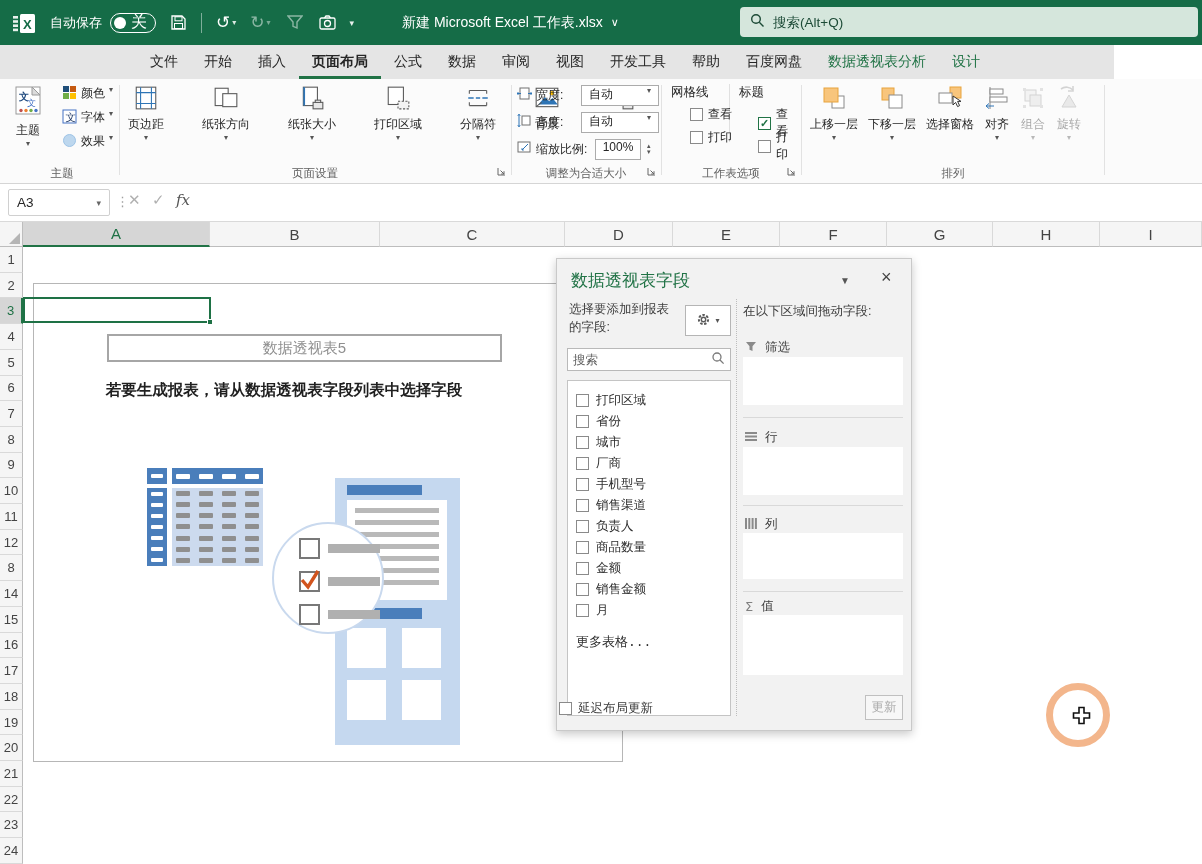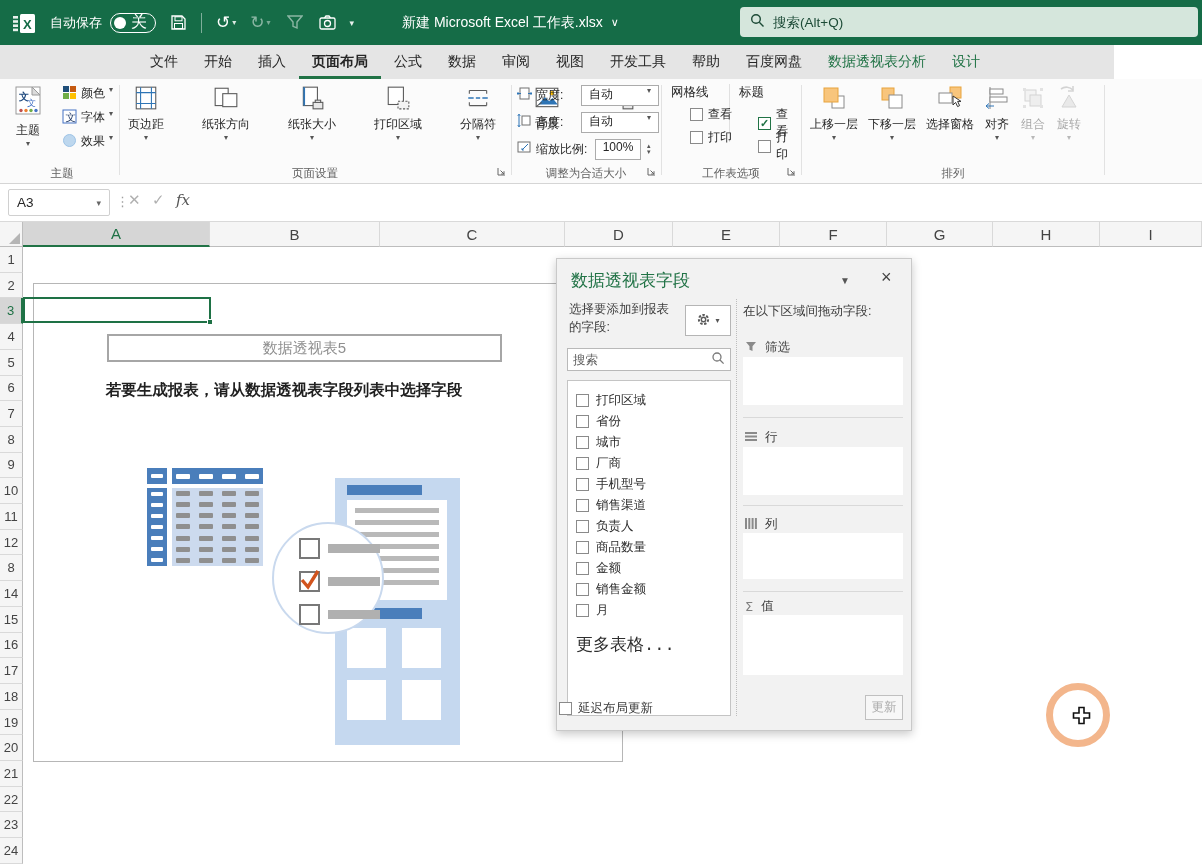--- a/index.html
+++ b/index.html
@@ -96,21 +96,21 @@
   .pane-chevron { position:absolute; left:283px; top:16px; font-size:10px; color:#555; }
   .pane-close { position:absolute; left:324px; top:8px; font-size:18px; color:#444; }
   .pane-choose { position:absolute; left:12px; top:42px; width:118px; line-height:1.4; }
   .pane-gear { position:absolute; left:128px; top:46px; width:46px; height:31px; background:#fff; border:1px solid #b5b5b5; display:flex; align-items:center; justify-content:center; gap:4px; }
   .pane-gear .dd { font-size:8px; color:#555; }
   .pane-search { position:absolute; left:10px; top:89px; width:164px; height:23px; background:#fff; border:1px solid #b9b9b9; display:flex; align-items:center; padding:0 5px; }
   .pane-search input { border:none; outline:none; width:100%; font-size:12.5px; color:#444; font-family:"Liberation Sans",sans-serif; }
   .pane-search input::placeholder { color:#5f5f5f; opacity:1; }
   .field-list { position:absolute; left:10px; top:121px; width:164px; height:336px; background:#fff; border:1px solid #c4c4c4; padding:9px 0 0 8px; overflow:hidden; }
   .field-item { display:flex; align-items:center; gap:7px; height:21px; font-size:12.5px; color:#2e2e2e; }
-  .more-tables { margin-top:12px; font-size:17px; color:#2e2e2e;font-family:Liberation Mono, monospace; }
+  .more-tables { margin-top:12px; font-size:13px; color:#2e2e2e;font-family:Liberation Mono, monospace; }
   .pane-dotsep { position:absolute; left:179px; top:40px; bottom:14px; border-left:1px dotted #bdbdbd; }
   .pane-right { position:absolute; left:186px; top:0; width:160px; height:473px; }
   .drag-hint { position:absolute; left:0; top:44px; white-space:nowrap; }
   .area-label { position:absolute; left:2px; display:flex; align-items:center; gap:8px; color:#3d3d3d; }
   .area-box { position:absolute; left:0; width:160px; background:#fff; }
   .area-sep { position:absolute; left:0; width:160px; border-top:1px solid #d9d9d9; }
   .sigma { font-size:13px; color:#808080; font-family:"DejaVu Sans",sans-serif; }
   .defer-row { position:absolute; left:2px; top:441px; display:flex; align-items:center; gap:6px; }
   .update-btn { position:absolute; left:308px; top:436px; width:38px; height:25px; background:#f7f7f7; border:1px solid #c0c0c0; color:#ababab; font-size:12.5px; display:flex; align-items:center; justify-content:center; }
 

